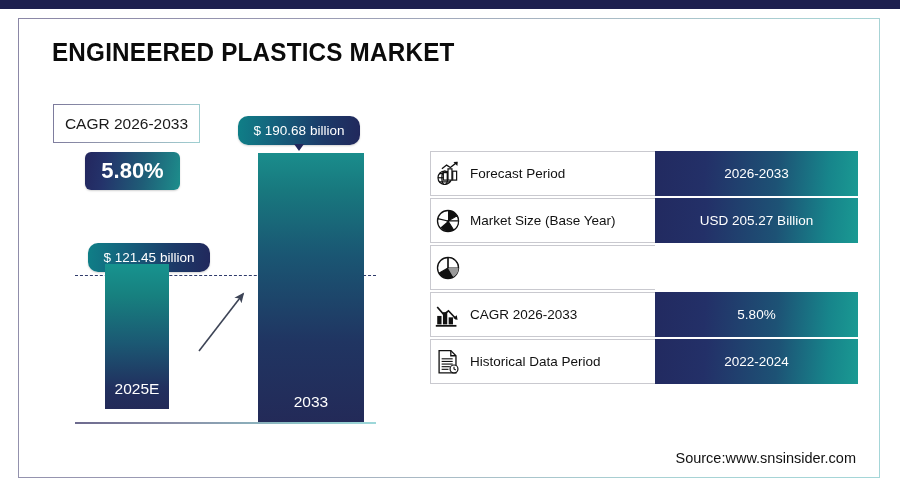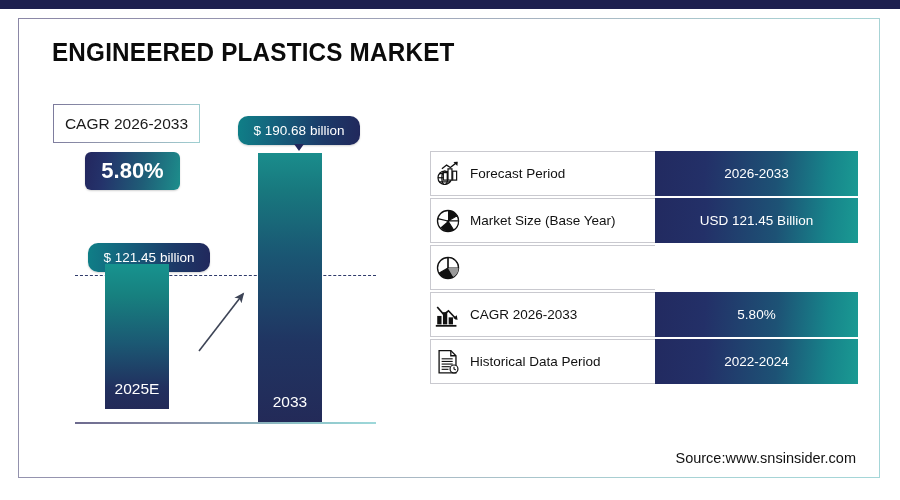--- a/index.html
+++ b/index.html
@@ -83,21 +83,21 @@
   .baseline{
     position:absolute;left:75px;top:422px;width:301px;height:2px;
     background:linear-gradient(90deg,#6d6a8e 0%,#8a90a8 35%,#8cc3c7 75%,#9ed8da 100%);
   }
   .bar{position:absolute;bottom:0;}
   #bar-2025{
     left:105px;top:264px;width:64px;height:145px;
     background:linear-gradient(180deg,#17938f 0%,#17807f 22%,#1b5873 55%,#21305f 85%,#232a58 100%);
   }
   #bar-2033{
-    left:258px;top:153px;width:64px;height:269px;
+    left:258px;top:153px;width:106px;height:269px;
     background:linear-gradient(180deg,#1a8d8c 0%,#18787e 14%,#1a5673 38%,#203562 70%,#232a58 100%);
   }
   .bar-label{
     position:absolute;color:#ffffff;font-size:15.5px;text-align:center;
     width:100%;bottom:11px;left:0;
   }
   .growth-arrow{position:absolute;left:190px;top:280px;width:70px;height:80px;}
 
   
   .table{position:absolute;left:430px;top:151px;width:428px;}
@@ -217,21 +217,21 @@
             <path d="M16 16 L16 4.8 A11.2 11.2 0 0 1 25.6 10.4 Z" fill="#111"></path>
             <path d="M16 16 L27.2 16 A11.2 11.2 0 0 0 25.6 10.4 Z" fill="#fff" stroke="#111" stroke-width="1.2"></path>
             <path d="M16 16 L27.2 16 A11.2 11.2 0 0 1 22 25.7 Z" fill="#fff" stroke="#111" stroke-width="1.2"></path>
             <path d="M16 16 L22 25.7 A11.2 11.2 0 0 1 8 23 Z" fill="#111"></path>
             <line x1="16" y1="16" x2="5" y2="13.5" stroke="#111" stroke-width="1.3"></line>
           </svg>
         </span>
         <span class="tlabel">Market Size (Base Year)</span>
       </div>
       <div class="tright">
-        <span>USD 121.45 Billion</span>
+        <span>USD 205.27 Billion</span>
       </div>
     </div>
 
     <div class="trow">
       <div class="tleft">
         <span class="ticon">
           <svg width="30" height="30" viewBox="0 0 32 32">
             <circle cx="16" cy="16" r="11.2" fill="#fff" stroke="#111" stroke-width="1.4"></circle>
             <path d="M16 16 L16 4.8 A11.2 11.2 0 0 1 27.2 16 Z" fill="#fff" stroke="#111" stroke-width="1.2"></path>
             <path d="M16 16 L27.2 16 A11.2 11.2 0 0 1 21.6 25.7 Z" fill="#9a9a9a"></path>

